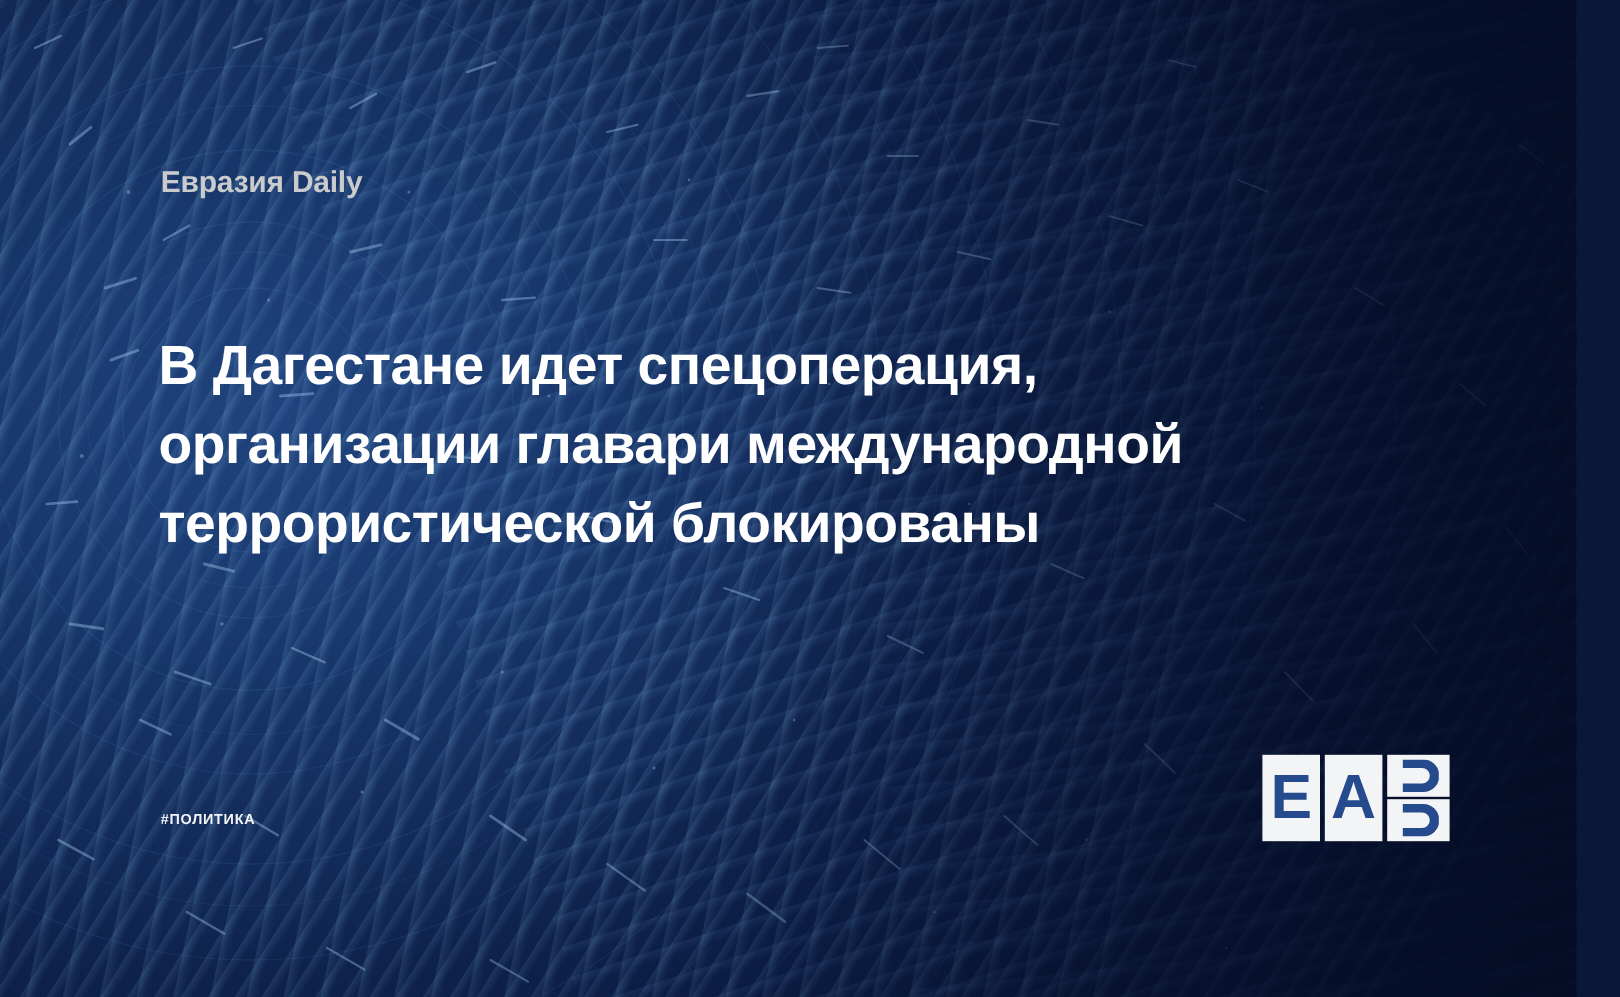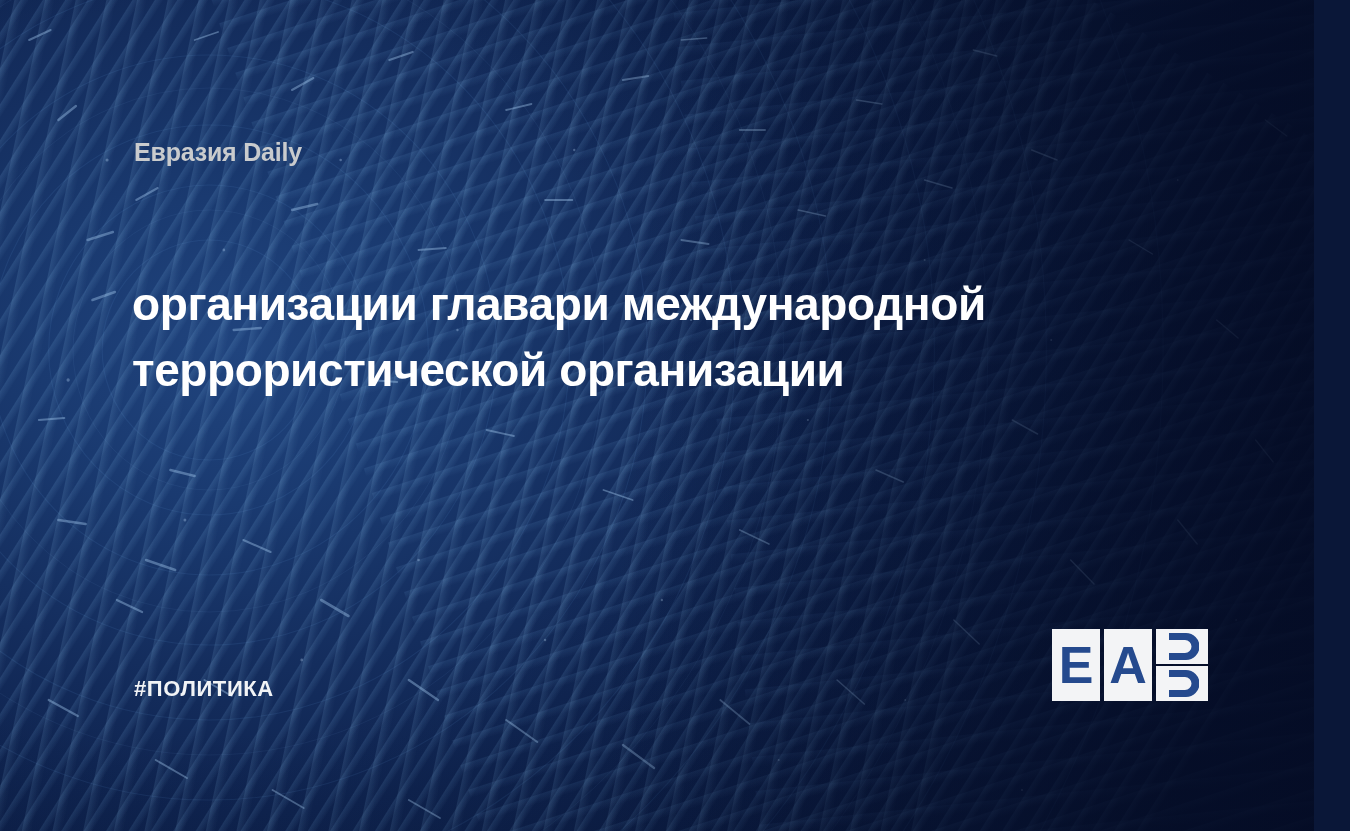--- a/index.html
+++ b/index.html
@@ -120,21 +120,21 @@
     font-weight:bold;
     line-height:1.43;
     color:#ffffff;
     letter-spacing:-0.4px;
   }
   .headline-line { display:block; white-space:nowrap; }
 
   .category {
     position:absolute;
     left:134px; top:676px;
-    font-size:22px;
+    font-size:12px;
     font-weight:bold;
     color:#f2f4f6;
     letter-spacing:0.6px;
     white-space:nowrap;
   }
 
   
   .logo {
     position:absolute;
     left:1052px; top:629px;
@@ -279,22 +279,23 @@
   </div>
 
   <div class="bg-layer bg-vignette"></div>
   <div class="bg-layer bg-dark-right"></div>
 
   <div class="content">
 
     <div class="brand">Евразия Daily</div>
 
     <div class="headline">
+      <span class="headline-line">В Дагестане идет спецоперация,</span>
       <span class="headline-line">организации главари международной</span>
-      <span class="headline-line">террористической организации</span>
+      <span class="headline-line">террористической блокированы</span>
     </div>
 
     <div class="category">#ПОЛИТИКА</div>
 
     <div class="logo">
       <div class="logo-tile tile-e">
         <span class="logo-letter">E</span>
       </div>
       <div class="logo-tile tile-a">
         <span class="logo-letter">A</span>

